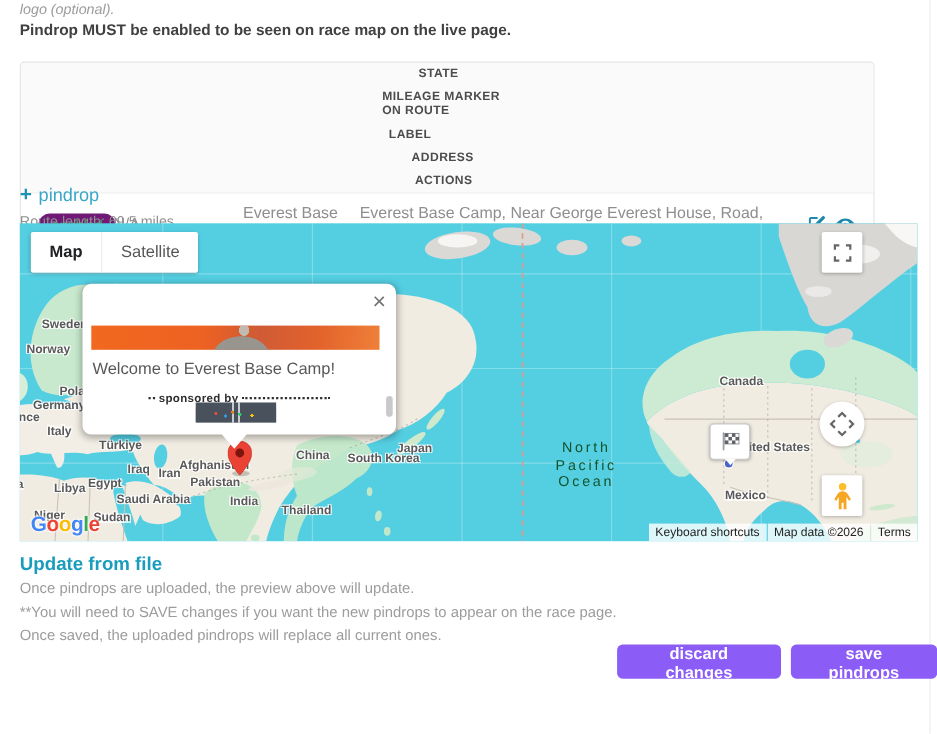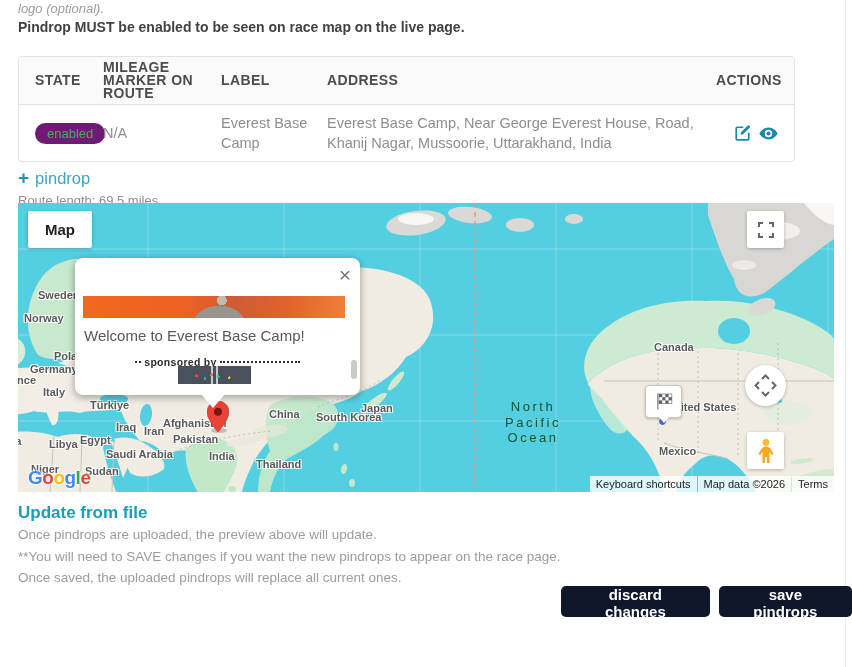--- a/index.html
+++ b/index.html
@@ -6,21 +6,21 @@
   body{width:852px;height:667px;position:relative;overflow:hidden;background:#fff;
        font-family:"Liberation Sans",sans-serif;}
   .page-edge{position:absolute;left:845px;top:0;width:1px;height:667px;background:#ececec;}
 
   .top-intro{position:absolute;left:18px;top:1px;font-size:13px;color:#9b9b9b;font-style:italic;}
   .top-bold{position:absolute;left:18px;top:19px;font-size:14px;font-weight:bold;color:#414141;}
 
   
   .tbl{position:absolute;left:18px;top:56px;width:777px;border:1px solid #e3e3e3;border-radius:4px;background:#fff;box-sizing:border-box;}
   .tbl-head{display:flex;align-items:center;background:#fafafa;border-bottom:1px solid #e3e3e3;min-height:41px;
-            color:#4c4c4c;font-size:14px;font-weight:bold;letter-spacing:.4px;border-radius:4px 4px 0 0;}
+            color:#4c4c4c;font-size:11px;font-weight:bold;letter-spacing:.4px;border-radius:4px 4px 0 0;flex-direction:column;}
   .th{padding:4px 8px 4px 0;line-height:13px;box-sizing:border-box;}
   .c-state{width:84px;padding-left:16px;}
   .c-mile{width:118px;}
   .c-label{width:106px;}
   .c-addr{flex:1;}
   .c-act{width:78px;text-align:right;padding-right:16px;}
   .tbl-row{display:flex;align-items:center;min-height:56px;font-size:14.5px;color:#8e8e8e;}
   .badge{display:inline-block;background:#701a75;color:#46ae68;font-size:13px;padding:4px 12px;border-radius:13px;}
   .cell-label,.cell-addr{line-height:20px;}
   .c-addr .cell-addr{padding-right:45px;}
@@ -90,21 +90,21 @@
   .gm-attr{position:absolute;right:0;bottom:0;z-index:6;display:flex;font-size:11px;color:#222;}
   .attr-item{background:rgba(255,255,255,.8);padding:2px 6px;margin-left:1px;white-space:nowrap;}
   .g-logo{position:absolute;left:10px;bottom:3px;z-index:6;font-size:19px;font-weight:bold;letter-spacing:-.5px;cursor:pointer;
     text-shadow:0 0 2px #fff,0 0 2px #fff,0 0 3px #fff;}
   .g1{color:#4285F4}.g2{color:#EA4335}.g3{color:#FBBC05}.g4{color:#4285F4}.g5{color:#34A853}.g6{color:#EA4335}
 
   
   .update-h{position:absolute;left:18px;top:503px;font-size:17px;font-weight:bold;color:#1a9cbc;cursor:pointer;}
   .footer-lines{position:absolute;left:18px;top:524px;font-size:13.5px;color:#9c9c9c;line-height:21.5px;}
   .btns{position:absolute;left:561px;top:586px;display:flex;gap:9px;}
-  .btn{background:#0f172a;color:#fff;font-weight:bold;font-size:15px;border:none;border-radius:5px;
+  .btn{background:#8b5cf6;color:#fff;font-weight:bold;font-size:15px;border:none;border-radius:5px;
        padding:0 20px;height:31px;font-family:inherit;cursor:pointer;}
 </style>
 </head>
 <body>
 
 <div class="page-edge"></div>
 
 <div class="top-intro">logo (optional).</div>
 <div class="top-bold">Pindrop MUST be enabled to be seen on race map on the live page.</div>
 
@@ -311,20 +311,21 @@
       <span class="dotl"></span>
       <span>sponsored by</span>
       <span class="dotr"></span>
     </div>
     <div class="iw-ad"></div>
     <div class="iw-scroll"></div>
   </div>
 
   <div class="gm-toggle">
     <div class="seg seg-map">Map</div>
+    <div class="seg seg-sat">Satellite</div>
   </div>
   <button class="gm-fs">
     <span style="line-height:0">
       <svg width="18" height="18" viewBox="0 0 18 18" fill="none" stroke="#666" stroke-width="2">
         <path d="M6 2H2v4"></path>
           <path d="M12 2h4v4"></path>
           <path d="M16 12v4h-4"></path>
           <path d="M2 12v4h4"></path>
       </svg>
     </span>

